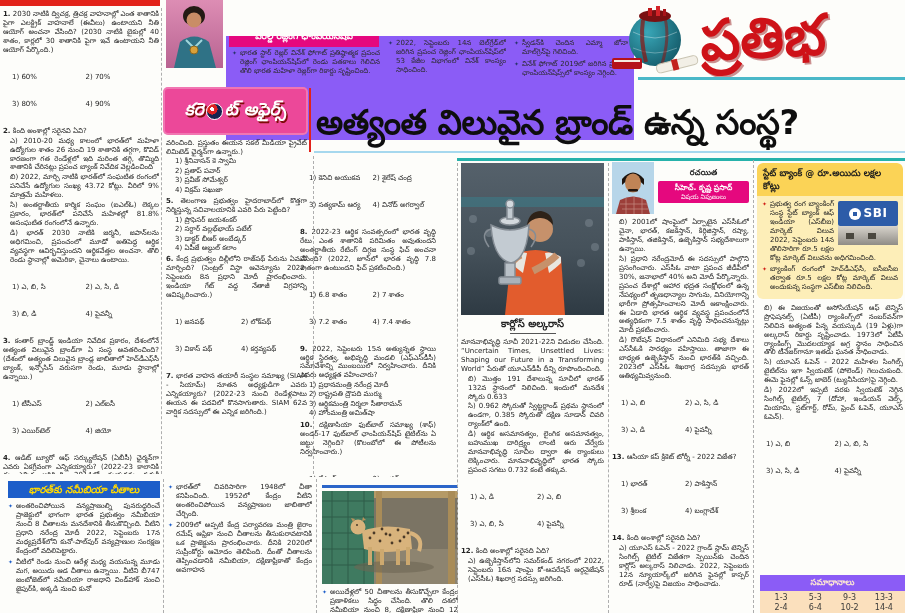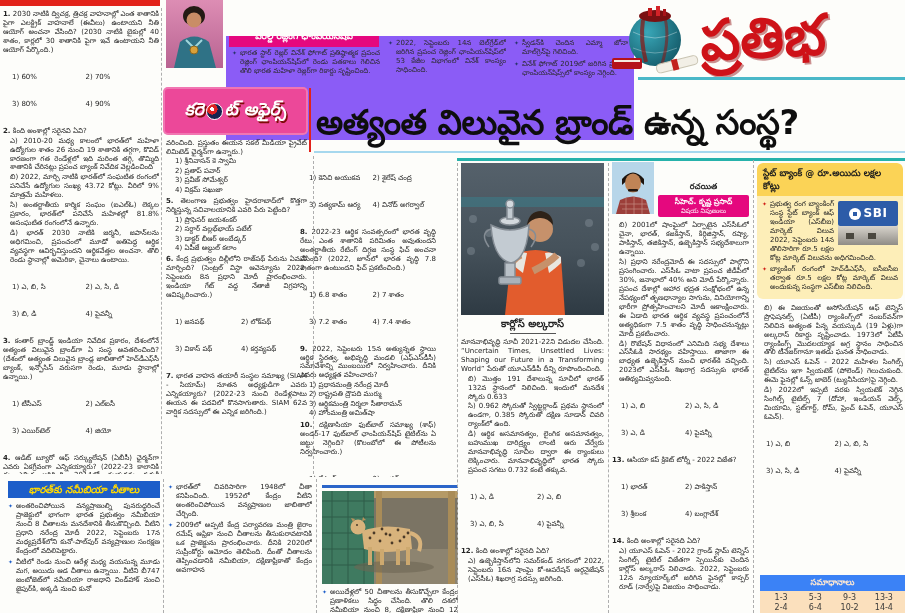--- a/index.html
+++ b/index.html
@@ -43,21 +43,21 @@
   
   #pinkbox{left:226px;top:0;width:408px;height:104px;background:#8b5cf6;overflow:hidden;margin-top:36px;}
   #pinkstrip{position:absolute;left:3px;top:0;width:150px;height:11px;background:#e5087e;overflow:hidden;}
   #pinkstrip div{margin-top:-5px;color:#fff;font-weight:bold;font-size:9px;text-align:center;white-space:nowrap;}
   .pinkcol{position:absolute;font-size:7px;line-height:1.3;text-align:justify;color:#2a2a2a;overflow:hidden;}
   
   .ph{position:absolute;overflow:hidden;}
   
   #author-card{display:flex;gap:4px;margin-bottom:4px;}
   #author-photo{flex:0 0 42px;height:52px;overflow:hidden;}
-  #author-right{flex:1;text-align:center;margin-top:14px;}
+  #author-right{flex:1;text-align:center;}
   #author-label{font-weight:bold;font-size:8px;margin:6px 0 3px;}
   #author-namebox{background:#e5087e;color:#fff;border-radius:2px;padding:2px 2px;}
   #author-name{font-weight:bold;font-size:7.5px;}
   #author-role{font-size:6.5px;}
   
   #sbi-box{background:#fdeeb8;border-radius:6px;padding:0 0 4px;margin-bottom:5px;overflow:hidden;}
   #sbi-title{background:#fbd356;font-weight:bold;font-size:9px;text-align:left;
       padding:4px 6px;border-radius:6px 6px 0 0;line-height:1.4;color:#1d1d1d;}
   #sbi-box .inner{padding:4px 5px 0;}
   #sbi-logo{float:right;width:60px;margin:1px 0 2px 4px;}
@@ -70,21 +70,21 @@
   #sbi-logo .bld i+i{left:30px;}
   
   #alc-caption{text-align:center;font-weight:bold;font-size:10px;margin:3px 0 2px;}
   .cap-rule{width:46px;height:1px;background:#555;margin:0 auto 4px;}
   
   #cheetah-header{left:8px;top:481px;width:152px;height:17px;background:#1d5ec9;color:#ffd900;
       font-weight:bold;font-size:10px;text-align:center;line-height:17px;font-style:italic;}
   .blueline{left:322px;top:485px;width:136px;height:3px;background:#2b65c9;}
   
   #answers{left:760px;top:575px;width:145px;height:38px;overflow:hidden;background:#fbe0bd;}
-  #answers .hd{background:#3b82f6;color:#ffe9d2;font-weight:bold;font-size:8.5px;text-align:center;padding:2px 0;}
+  #answers .hd{background:#8b5cf6;color:#ffe9d2;font-weight:bold;font-size:8.5px;text-align:center;padding:2px 0;}
   #answers .grid{display:grid;grid-template-columns:repeat(4,1fr);row-gap:1px;padding:2px 4px;}
   #answers .grid span{font-size:8px;color:#3a3a3a;text-align:center;font-weight:500;}
 </style>
 </head>
 <body>
 
 <div id="page">
 
   <div class="abs redstrip"></div>
 

